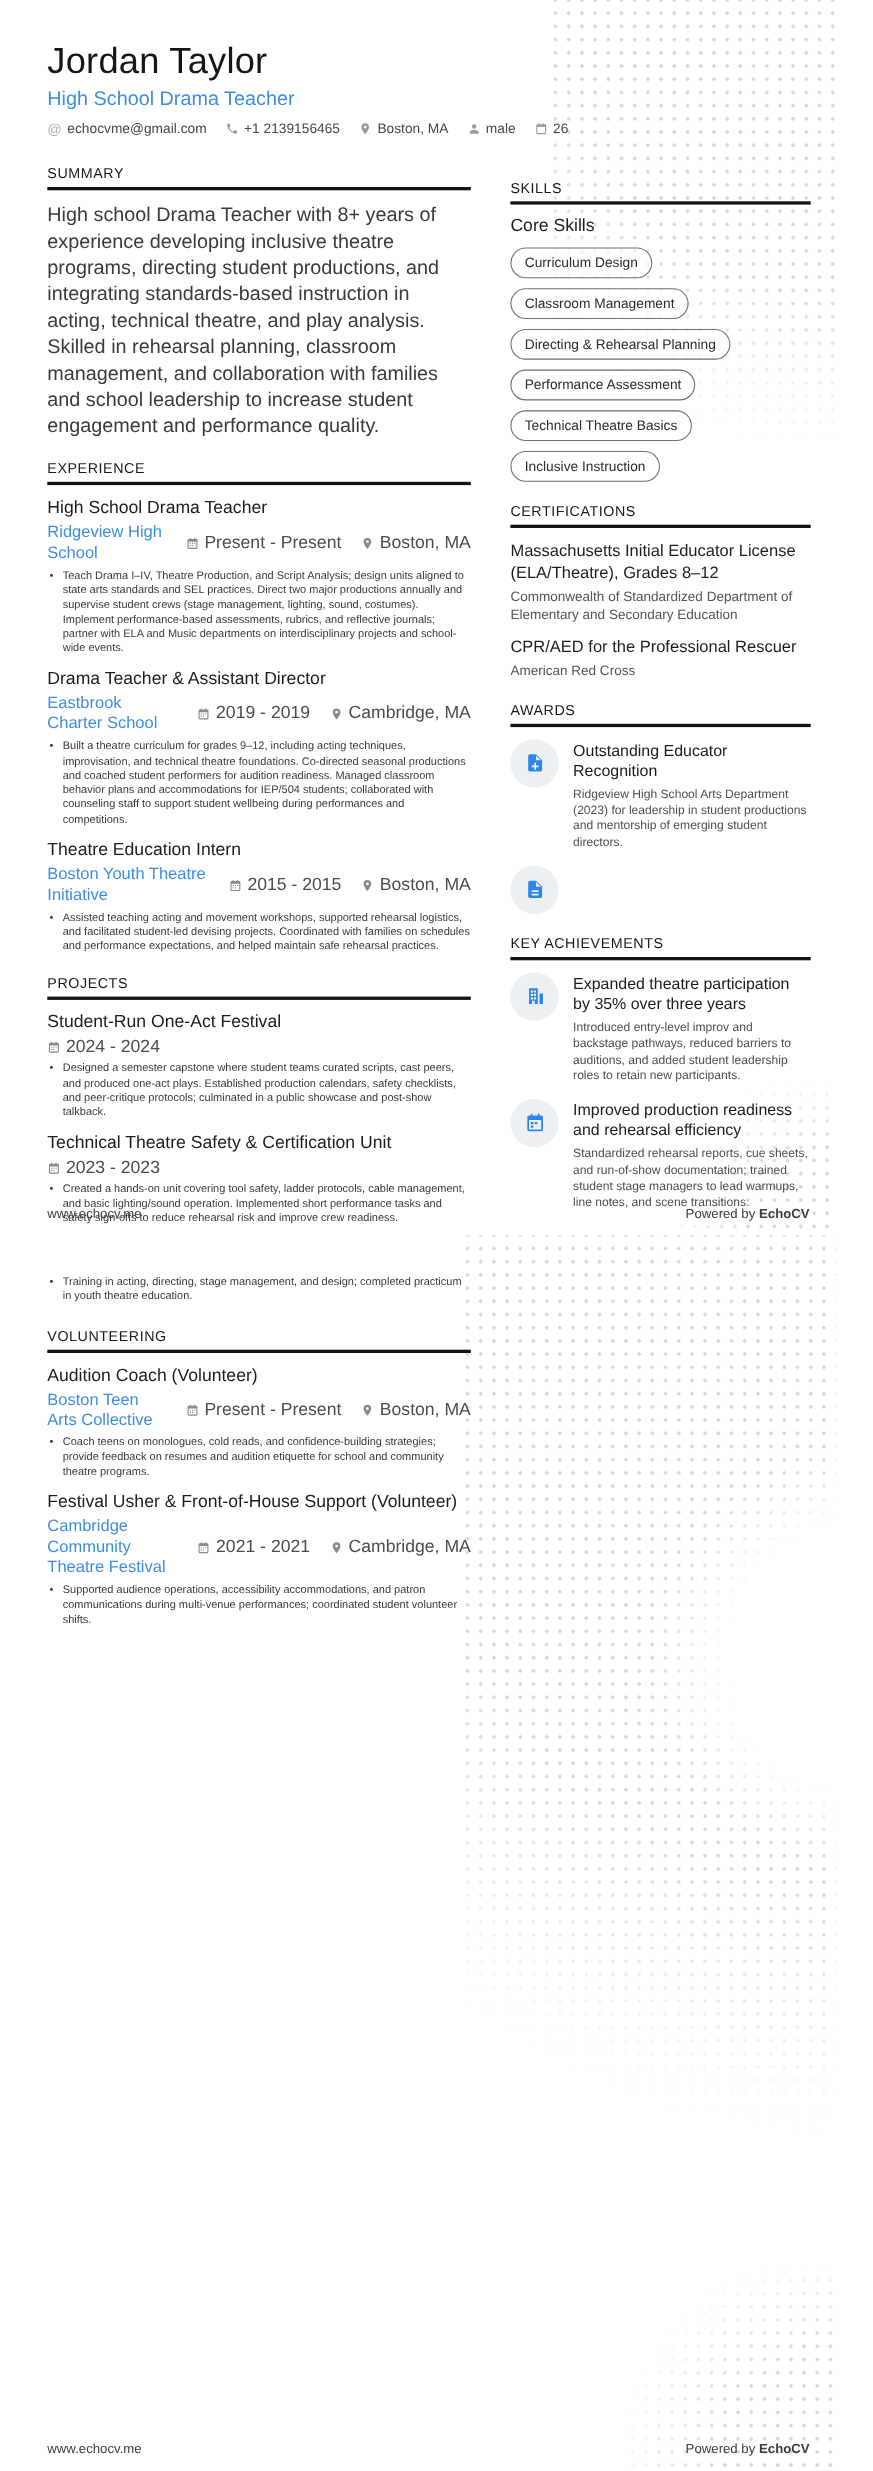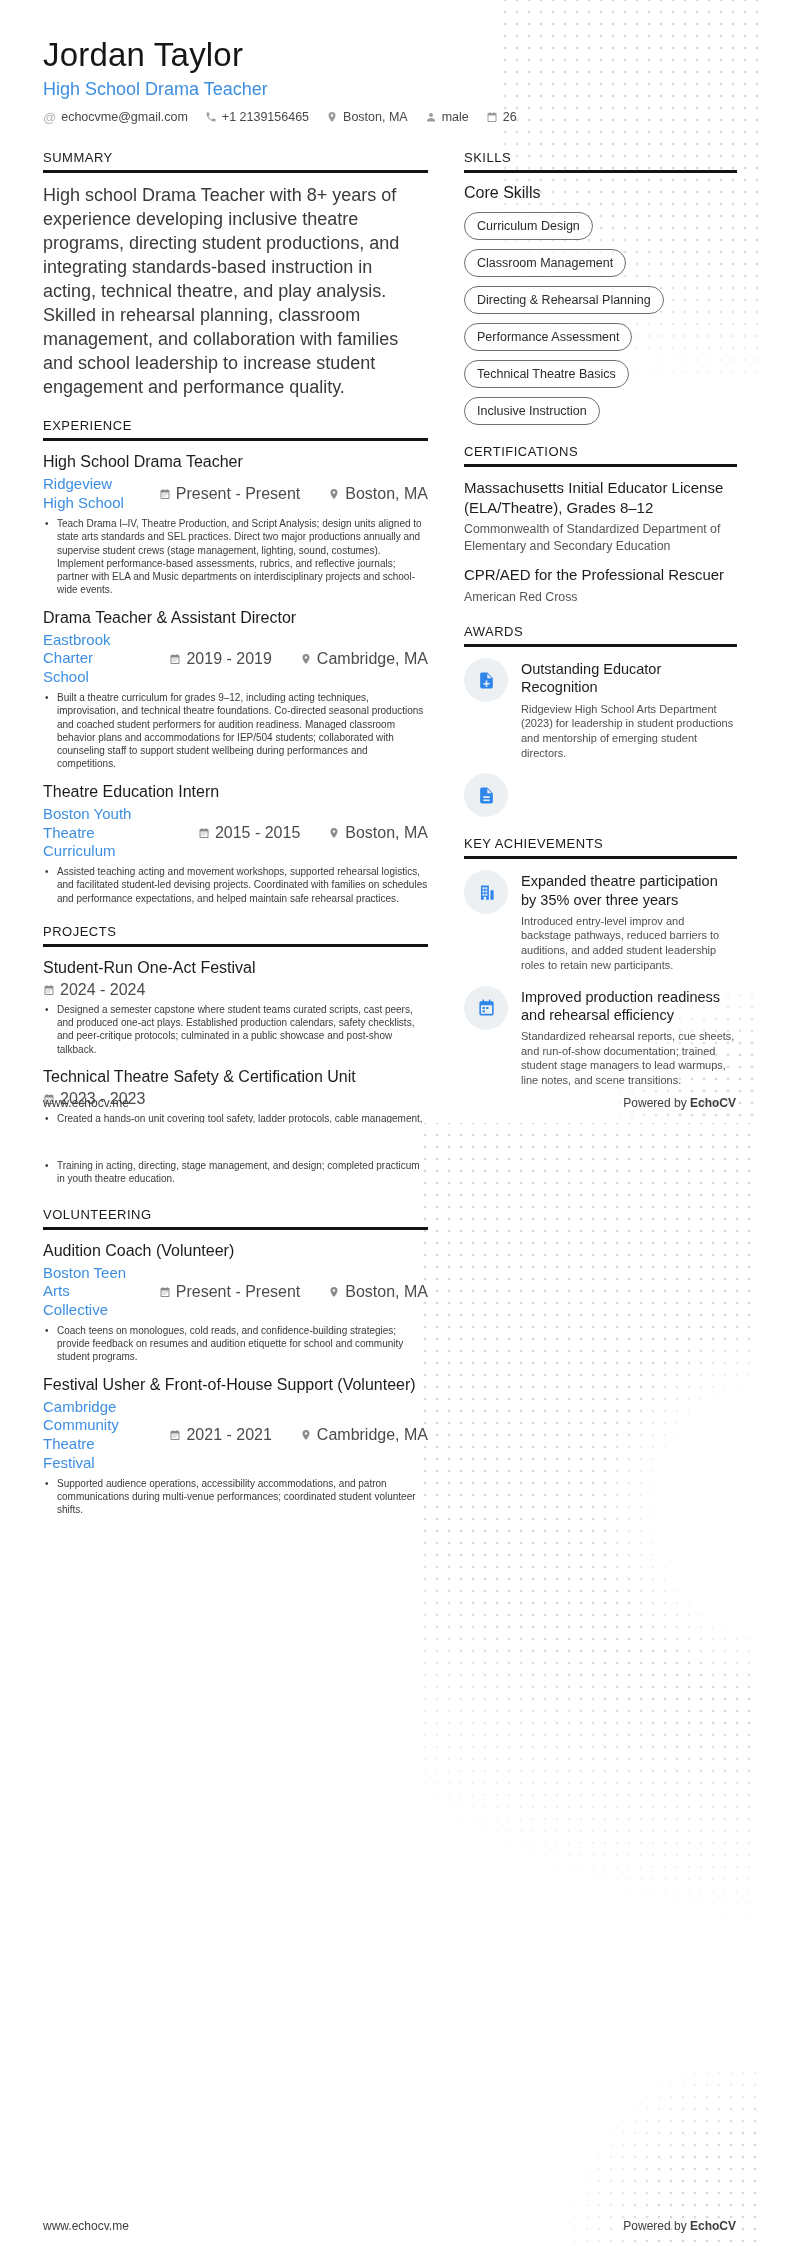--- a/index.html
+++ b/index.html
@@ -21,34 +21,34 @@
   
   .header{position:relative;padding:36px 24px 0 43px;}
   .name{margin:0;font-size:33px;font-weight:400;color:#161616;letter-spacing:.2px;}
   .cand-title{margin-top:5px;font-size:18px;color:#3d8ee0;}
   .contact-row{margin-top:10px;display:flex;align-items:center;gap:17px;font-size:12.5px;color:#474747;}
   .contact{display:inline-flex;align-items:center;gap:5px;white-space:nowrap;}
   .at-glyph{color:#b3b3b3;font-size:13px;line-height:1;}
   .mini-icon{width:12px;height:12px;display:inline-block;flex:0 0 auto;}
 
   
-  .columns{position:relative;display:flex;gap:36px;padding:26px 23px 0 43px;}
+  .columns{position:relative;display:flex;gap:36px;padding:26px 23px 0 43px;align-items:center;}
   .col-left{width:385px;flex:0 0 385px;}
   .col-right{flex:1;min-width:0;}
 
   .section{margin-top:19px;}
   .section:first-child{margin-top:0;}
   .sec-h{font-size:13px;font-weight:400;letter-spacing:.5px;color:#1a1a1a;border-bottom:3px solid #141414;padding-bottom:5px;margin:0 0 11px;}
 
   .summary-text{margin:0;font-size:18px;line-height:1.33;color:#3a3a3a;}
 
   .entry{margin-bottom:11px;}
   .entry:last-child{margin-bottom:0;}
   .entry-title{font-size:16px;color:#1c1c1c;line-height:1.25;margin-bottom:3px;}
-  .entry-row{display:flex;align-items:center;gap:28px;margin:1px 0 4px;}
+  .entry-row{display:flex;align-items:center;gap:18px;margin:1px 0 4px;}
   .org-link{font-size:15px;color:#3d8ee0;line-height:1.25;flex:0 1 auto;}
   .meta{display:inline-flex;align-items:center;gap:5px;font-size:16px;color:#4c4c4c;white-space:nowrap;flex:0 0 auto;}
   .bullets{list-style:none;margin:2px 0 0;padding:0;}
   .bullets li{position:relative;padding-left:14px;font-size:10px;line-height:1.33;color:#3a3a3a;}
   .bullets li::before{content:"\2022";position:absolute;left:2px;top:0;color:#3a3a3a;}
 
   
   .group-title{font-size:16px;color:#1c1c1c;margin:2px 0 10px;}
   .tag{width:fit-content;border:1px solid #6f6f6f;border-radius:14px;padding:6px 12px;margin-bottom:9px;font-size:12.5px;color:#2c2c2c;background:rgba(255,255,255,.55);}
   .cert{margin-bottom:11px;}
@@ -164,21 +164,21 @@
             </span>
           </div>
           <ul class="bullets">
             <li>Built a theatre curriculum for grades 9–12, including acting techniques, improvisation, and technical theatre foundations. Co-directed seasonal productions and coached student performers for audition readiness. Managed classroom behavior plans and accommodations for IEP/504 students; collaborated with counseling staff to support student wellbeing during performances and competitions.</li>
           </ul>
         </div>
 
         <div class="entry">
           <div class="entry-title">Theatre Education Intern</div>
           <div class="entry-row">
-            <span class="org-link">Boston Youth Theatre Curriculum</span>
+            <span class="org-link">Boston Youth Theatre Initiative</span>
             <span class="meta">
               <svg class="mini-icon" viewBox="0 0 24 24">
                   <path fill="#8a8a8a" d="M7 2v2H5a2 2 0 0 0-2 2v14a2 2 0 0 0 2 2h14a2 2 0 0 0 2-2V6a2 2 0 0 0-2-2h-2V2h-2v2H9V2H7zM5 9h14v11H5V9zm2 2v2h2v-2H7zm4 0v2h2v-2h-2zm4 0v2h2v-2h-2zM7 15v2h2v-2H7zm4 0v2h2v-2h-2z"></path>
                 </svg>
               <span>2015 - 2015</span>
             </span>
             <span class="meta">
               <svg class="mini-icon" viewBox="0 0 24 24">
                   <path fill="#8a8a8a" d="M12 2a7 7 0 0 0-7 7c0 5.2 7 13 7 13s7-7.8 7-13a7 7 0 0 0-7-7zm0 9.5a2.5 2.5 0 1 1 0-5 2.5 2.5 0 0 1 0 5z"></path>
                 </svg>
@@ -336,21 +336,21 @@
             <span>Present - Present</span>
           </span>
           <span class="meta">
             <svg class="mini-icon" viewBox="0 0 24 24">
                 <path fill="#8a8a8a" d="M12 2a7 7 0 0 0-7 7c0 5.2 7 13 7 13s7-7.8 7-13a7 7 0 0 0-7-7zm0 9.5a2.5 2.5 0 1 1 0-5 2.5 2.5 0 0 1 0 5z"></path>
               </svg>
             <span>Boston, MA</span>
           </span>
         </div>
         <ul class="bullets">
-          <li>Coach teens on monologues, cold reads, and confidence-building strategies; provide feedback on resumes and audition etiquette for school and community student programs.</li>
+          <li>Coach teens on monologues, cold reads, and confidence-building strategies; provide feedback on resumes and audition etiquette for school and community theatre programs.</li>
         </ul>
       </div>
 
       <div class="entry">
         <div class="entry-title">Festival Usher &amp; Front-of-House Support (Volunteer)</div>
         <div class="entry-row">
           <span class="org-link">Cambridge Community Theatre Festival</span>
           <span class="meta">
             <svg class="mini-icon" viewBox="0 0 24 24">
                 <path fill="#8a8a8a" d="M7 2v2H5a2 2 0 0 0-2 2v14a2 2 0 0 0 2 2h14a2 2 0 0 0 2-2V6a2 2 0 0 0-2-2h-2V2h-2v2H9V2H7zM5 9h14v11H5V9zm2 2v2h2v-2H7zm4 0v2h2v-2h-2zm4 0v2h2v-2h-2zM7 15v2h2v-2H7zm4 0v2h2v-2h-2z"></path>

